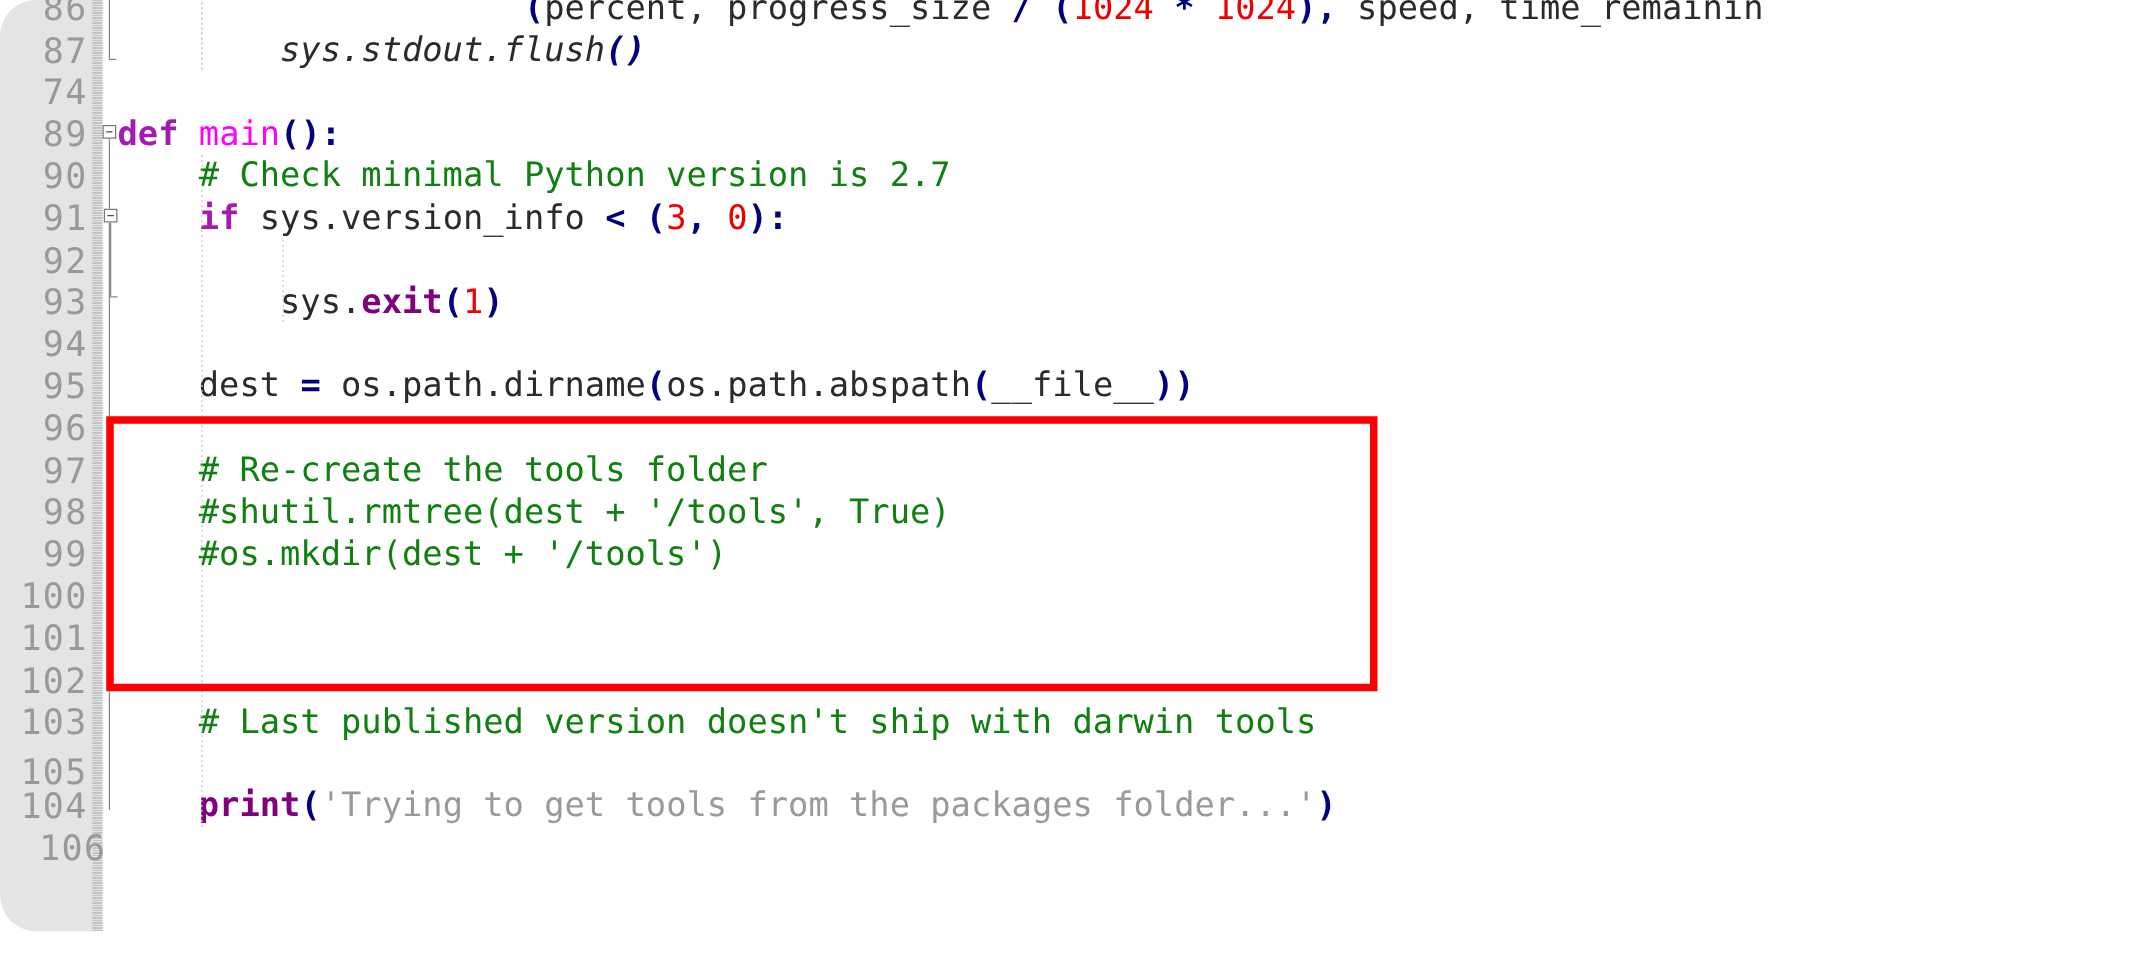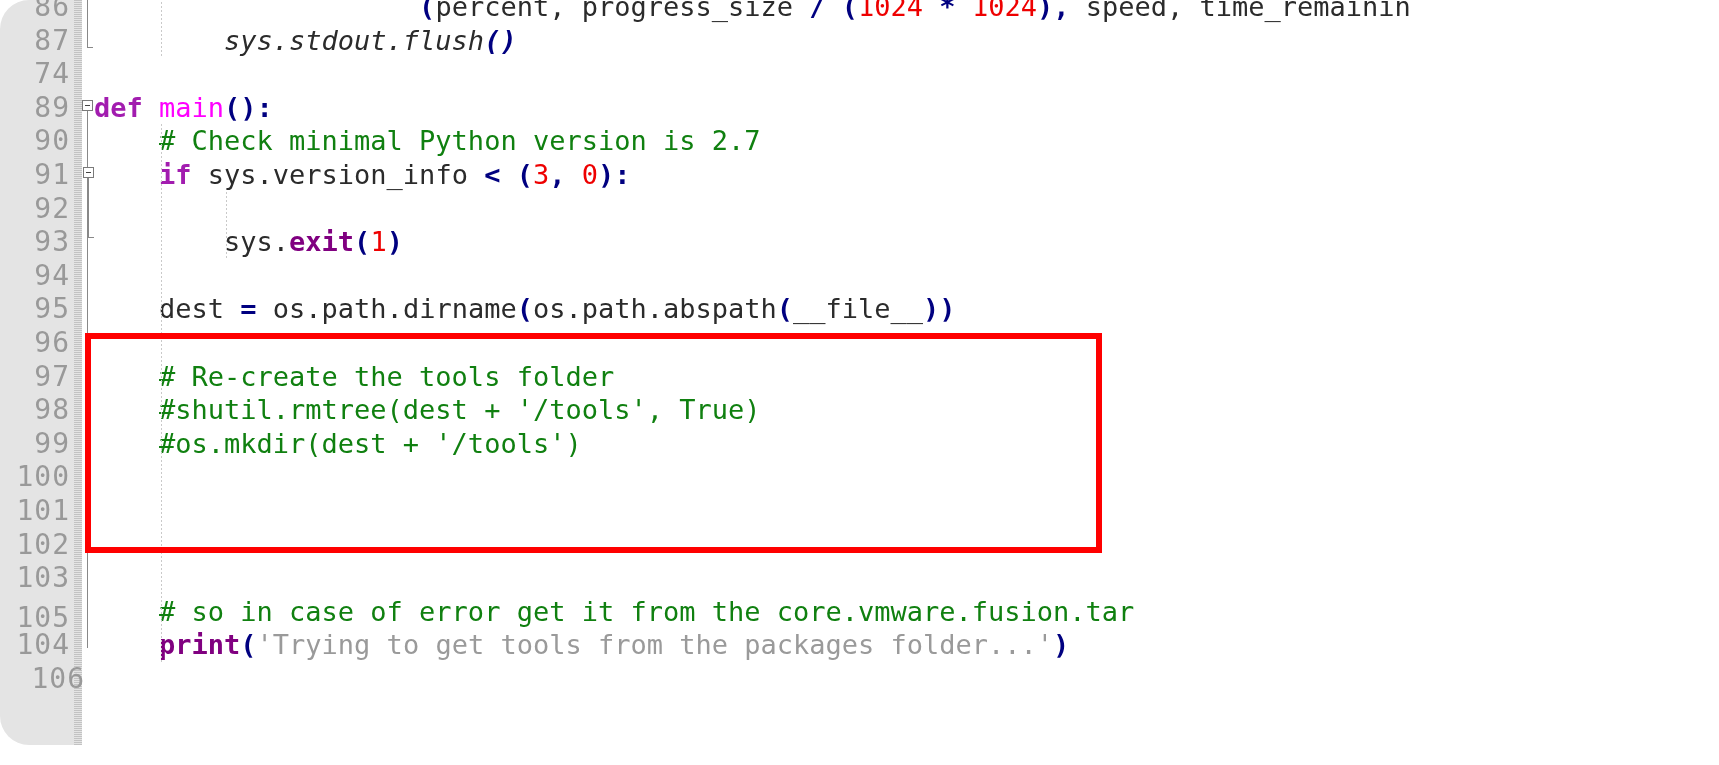--- a/index.html
+++ b/index.html
@@ -138,21 +138,21 @@
       <div class="line" style="top: 158px;"><span class="pl">    </span><span class="kw">if</span><span class="pl"> sys.version_info </span><span class="op">&lt;</span><span class="pl"> </span><span class="pn">(</span><span class="num">3</span><span class="pn">, </span><span class="num">0</span><span class="pn">)</span><span class="pn">:</span></div>
       <div class="line" style="top: 225.2px; text-align: center;"><span class="pl">        sys.</span><span class="bi">exit</span><span class="pn">(</span><span class="num">1</span><span class="pn">)</span></div>
       <div class="line" style="top: 258.8px;">&nbsp;</div>
       <div class="line" style="top: 292.4px;"><span class="pl">    dest </span><span class="op">=</span><span class="pl"> os.path.dirname</span><span class="pn">(</span><span class="pl">os.path.abspath</span><span class="pn">(</span><span class="pl">__file__</span><span class="pn">))</span></div>
       <div class="line" style="top: 326px;">&nbsp;</div>
       <div class="line" style="top: 359.6px;"><span class="cm">    # Re-create the tools folder</span></div>
       <div class="line" style="top: 393.2px;"><span class="cm">    #shutil.rmtree(dest + '/tools', True)</span></div>
       <div class="line" style="top: 426.8px;"><span class="cm">    #os.mkdir(dest + '/tools')</span></div>
       <div class="line" style="top: 460.4px;">&nbsp;</div>
       <div class="line" style="top: 527.6px;">&nbsp;</div>
-      <div class="line" style="top: 594.8px;"><span class="cm">    # so in case of error get it from the core.vmware.fusion.tar</span></div>
+      <div class="line" style="top: 561.2px;"><span class="cm">    # Last published version doesn't ship with darwin tools</span></div>
       <div class="line" style="top: 628.4px;"><span class="pl">    </span><span class="bi">print</span><span class="pn">(</span><span class="str">'Trying to get tools from the packages folder...'</span><span class="pn">)</span></div>
       <div class="line" style="top: 662px;">&nbsp;</div>
       <div class="iguide" style="left: 67px; top: -10px; height: 67.2px;"></div>
       <div class="iguide" style="left: 67px; top: 124.4px; height: 537.6px;"></div>
       <div class="iguide" style="left: 132px; top: 191.6px; height: 67.2px;"></div>
     </div>
 
   <div class="annot" id="annot-rect" style="left: 85px; top: 333px; width: 1017px; height: 220px; border-color: rgb(255, 0, 0);"></div>
 
 </div>

